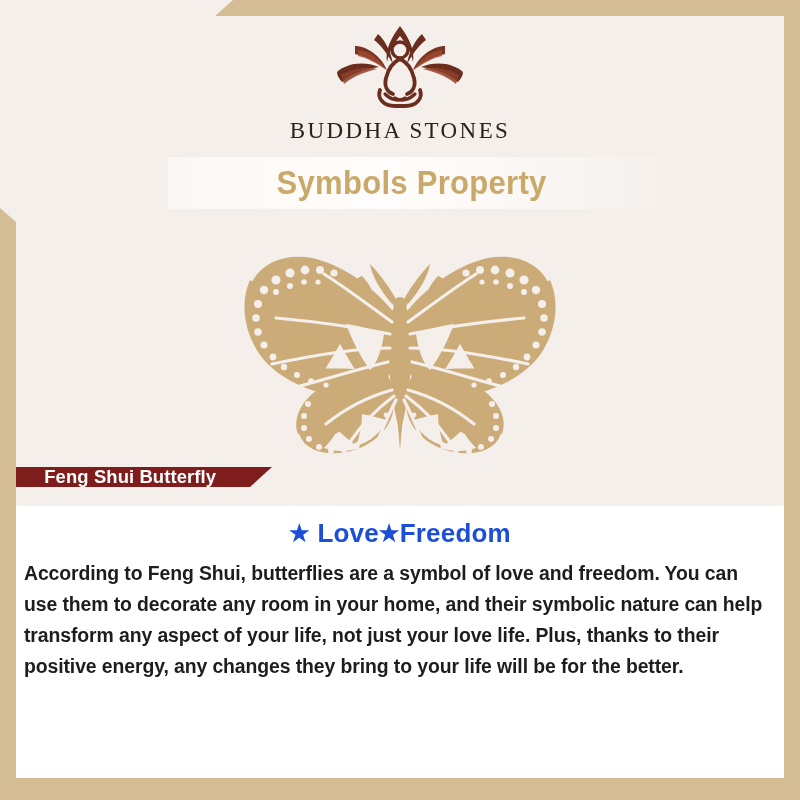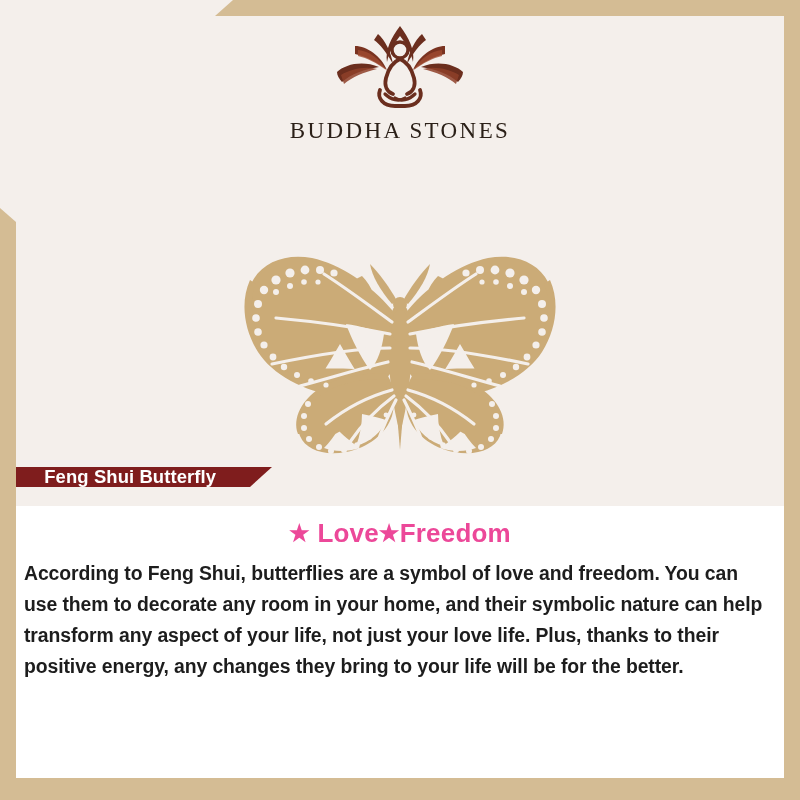--- a/index.html
+++ b/index.html
@@ -162,21 +162,21 @@
     position: absolute;
     left: 0;
     right: 0;
     top: 0;
   }
   .subtitle {
     text-align: center;
     margin-top: 14px;
     font-size: 26px;
     font-weight: 700;
-    color: #ec4899;
+    color: #1d4ed8;
     letter-spacing: 0.2px;
     line-height: 1;
     white-space: nowrap;
   }
   .subtitle .star {
     font-size: 23px;
     vertical-align: 1px;
   }
   .body-text {
     margin: 12px 8px 0 8px;
@@ -230,20 +230,23 @@
           <path d="M75 39 C82 42 87 50 89 58 C91 66 88 72 82 74" fill="none" stroke="#6B2E1E" stroke-width="3.8" stroke-linecap="round"></path>
 
           <path d="M55 70 C52 78 58 86 70 86 L80 86 C92 86 98 78 95 70" fill="none" stroke="#6B2E1E" stroke-width="3.8" stroke-linecap="round"></path>
           <path d="M60 74 C66 80 74 82 80 78" fill="none" stroke="#6B2E1E" stroke-width="3.2" stroke-linecap="round"></path>
           <path d="M90 74 C84 80 76 82 70 78" fill="none" stroke="#6B2E1E" stroke-width="3.2" stroke-linecap="round"></path>
         </svg>
       </span>
       <div class="logo-wordmark">BUDDHA STONES</div>
     </div>
 
+    <div class="title-band">
+      <span class="title-text">Symbols Property</span>
+    </div>
 
     <div class="butterfly-wrap">
       <svg class="butterfly" viewBox="0 0 360 215" xmlns="http://www.w3.org/2000/svg">
         <g fill="#CBAB77">
 
           <path d="M172 66 C150 40 120 20 92 14 C66 9 42 18 32 38 C22 58 26 84 40 106 C54 128 86 146 120 150 C142 152 160 144 170 130 C176 120 176 92 172 66 Z
                    M160 74 C158 58 152 42 142 32 C128 38 118 50 114 64 C124 66 144 70 160 74 Z
                    M104 32 C86 24 66 24 54 34 C46 42 44 54 48 66 C62 56 82 44 104 32 Z
                    M46 78 C44 92 48 106 58 116 C74 110 96 100 116 90 C96 86 68 82 46 78 Z
                    M66 126 C82 138 104 146 124 144 C136 142 146 136 152 126 C130 124 96 124 66 126 Z

